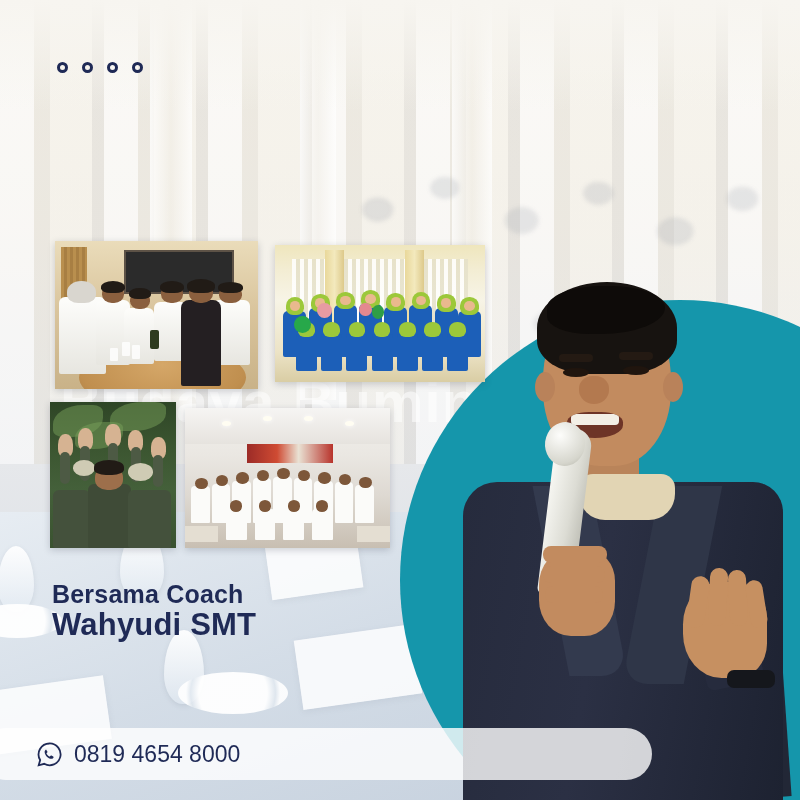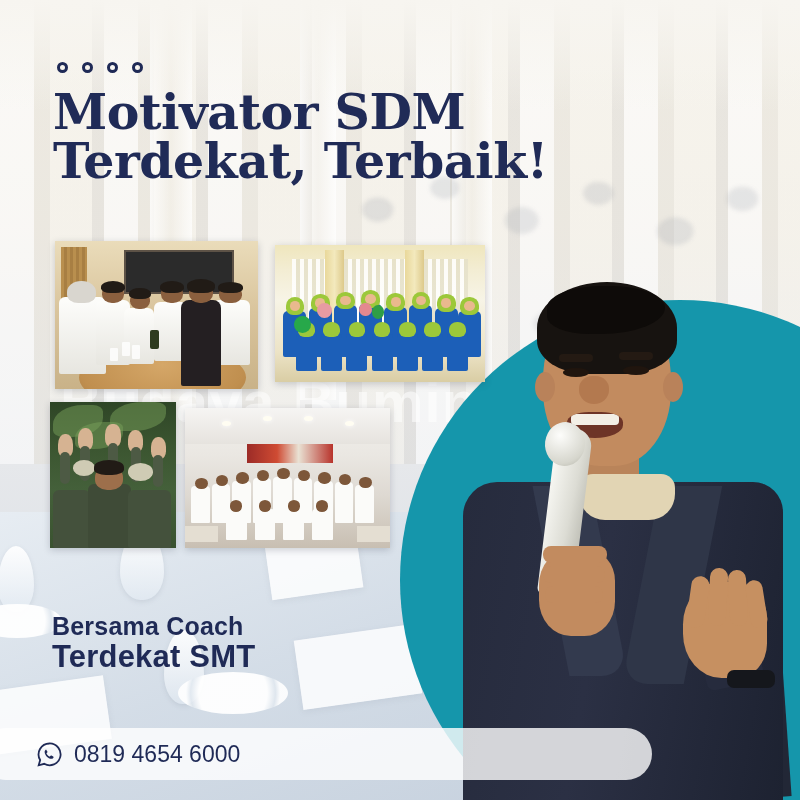--- a/index.html
+++ b/index.html
@@ -106,21 +106,21 @@
   .p4-bg{position:absolute;inset:0;background:linear-gradient(180deg,#f2f0ec 0%,#eae7e2 34%,#ded9d2 62%,#c8bfb2 100%);}
   .p4-ceil{position:absolute;left:0;top:0;width:100%;height:26%;background:linear-gradient(180deg,#f6f5f3,#e6e3de);}
   .p4-light{position:absolute;width:9px;height:5px;border-radius:50%;background:#fffdf2;box-shadow:0 0 5px #fff;}
   .p4-banner{position:absolute;left:30%;top:26%;width:42%;height:13%;
      background:linear-gradient(90deg,#9c2b27,#cf4b33 35%,#e9e2d4 60%,#b8332b);}
   .p4-shirt{position:absolute;background:#fbfbf9;border-radius:4px 4px 1px 1px;}
   .p4-head{position:absolute;border-radius:50%;background:#7d573a;}
   .p4-table{position:absolute;background:#e4ded2;}
 
   
-  .coach{position:absolute;left:52px;top:612px;color:#1f2a56;}
+  .coach{position:absolute;left:52px;top:580px;color:#1f2a56;}
   .coach .c1{font-size:25px;font-weight:700;line-height:1.12;letter-spacing:.2px;}
   .coach .c2{font-size:31px;font-weight:700;line-height:1.1;letter-spacing:.2px;}
 
   
   .speaker{position:absolute;left:455px;top:250px;width:330px;height:550px;}
   .sp-neck{position:absolute;left:118px;top:188px;width:66px;height:62px;background:#b9845a;border-radius:10px;}
   .sp-head{position:absolute;left:88px;top:44px;width:128px;height:172px;
      border-radius:50% 50% 44% 44%;background:#c28b5f;}
   .sp-ear{position:absolute;top:122px;width:20px;height:30px;border-radius:50%;background:#b9825a;}
   .sp-hair{position:absolute;left:82px;top:32px;width:140px;height:92px;
@@ -196,24 +196,20 @@
   <div class="watermark">Budaya Bumindo</div>
 
   <div class="teal-blob"></div>
   <div class="teal-foot"></div>
 
   <div class="dots">
     <span class="dot"></span>
     <span class="dot"></span>
     <span class="dot"></span>
     <span class="dot"></span>
-  </div>
-  <div class="headline">
-    <span>Motivator SDM</span>
-    <span class="l2">Terdekat, Terbaik!</span>
   </div>
 
   <div class="photo" style="left:55px;top:241px;width:203px;height:148px;">
     <div class="ph-inner">
       <div class="p1-wallA"></div>
       <div class="p1-screen"></div>
       <div class="p1-woodL"></div>
       <div class="p1-table"></div>
       <div class="shirt" style="left:2%;top:38%;width:23%;height:52%;"></div>
       <div class="hairw" style="left:6%;top:27%;width:14%;height:15%;"></div>
@@ -394,28 +390,28 @@
     <div class="sp-handR"></div>
     <div class="sp-finR" style="left:234px;top:326px;width:18px;height:52px;transform:rotate(8deg);"></div>
     <div class="sp-finR" style="left:254px;top:318px;width:18px;height:58px;transform:rotate(3deg);"></div>
     <div class="sp-finR" style="left:274px;top:320px;width:18px;height:56px;transform:rotate(-3deg);"></div>
     <div class="sp-finR" style="left:293px;top:330px;width:17px;height:48px;transform:rotate(-9deg);"></div>
     <div class="sp-watch"></div>
   </div>
 
   <div class="coach">
     <div class="c1">Bersama Coach</div>
-    <div class="c2">Terdekat SMT</div>
+    <div class="c2">Wahyudi SMT</div>
   </div>
 
   <div class="contact">
     <div class="c-item">
       <span class="c-ico">
         <svg viewBox="0 0 24 24" fill="none" stroke="currentColor" stroke-width="1.6">
           <path d="M12 2.2a9.7 9.7 0 0 0-8.3 14.7L2.4 21.6l4.9-1.3A9.7 9.7 0 1 0 12 2.2z"></path>
           <path d="M8.4 7.6c.3-.1.6 0 .8.3l.9 1.5c.2.3.1.6-.1.8l-.5.5c-.2.2-.2.4-.1.6.5 1 1.4 1.9 2.5 2.4.2.1.5.1.6-.1l.5-.6c.2-.2.5-.3.8-.1l1.5.9c.3.2.4.5.3.8-.3.8-1.1 1.3-2 1.2-2.9-.3-5.6-3-5.9-5.9-.1-.9.4-1.8 1.2-2.1z" fill="currentColor" stroke="none"></path>
         </svg>
       </span>
-      <span>0819 4654 6000</span>
+      <span>0819 4654 8000</span>
     </div>
   </div>
 
 </div>
 
 </body></html>

